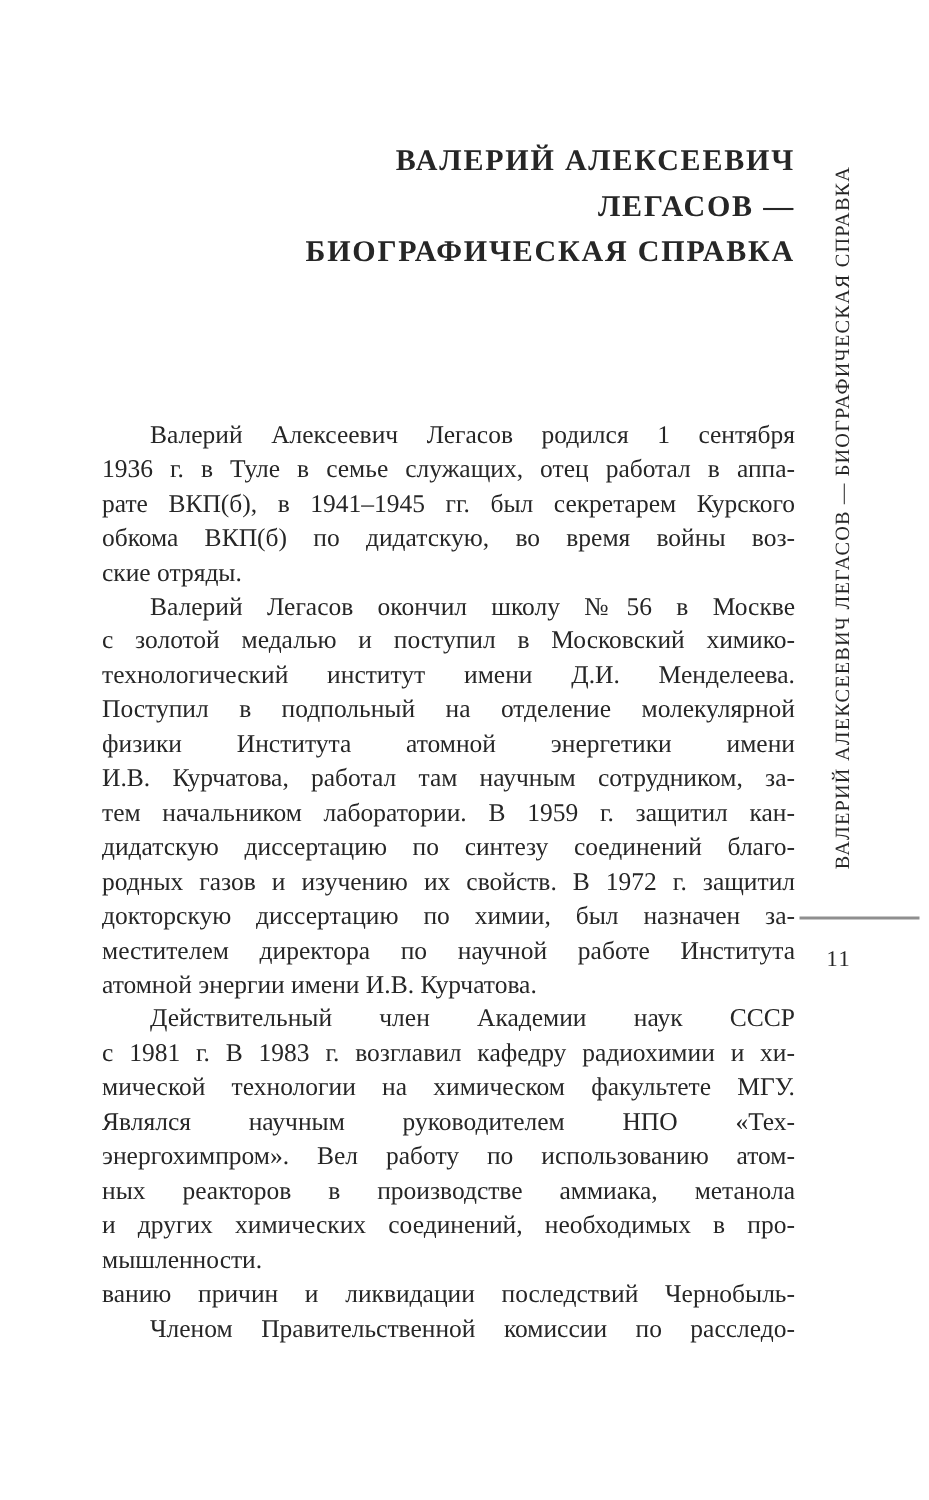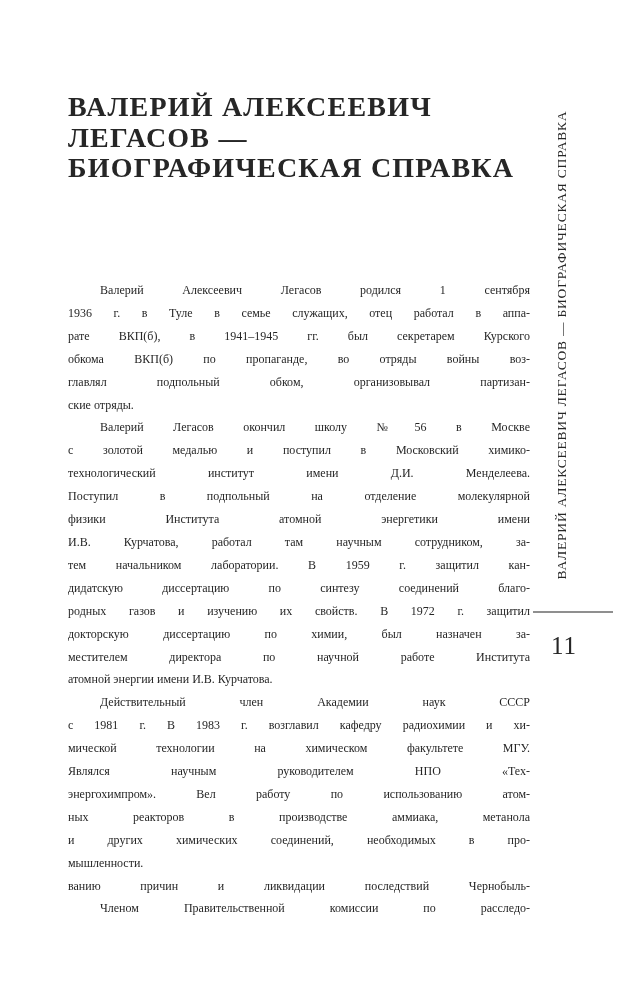--- a/index.html
+++ b/index.html
@@ -10,33 +10,33 @@
     background: #ffffff;
     font-family: "Liberation Serif", "DejaVu Serif", serif;
     overflow: hidden;
   }
   .title {
     position: absolute;
     left: 68px;
     top: 92px;
     width: 462px;
     margin: 0;
-    text-align: left;
-    font-size: 28px;
+    text-align: right;
+    font-size: 20px;
     line-height: 30.5px;
     font-weight: bold;
     letter-spacing: 1.2px;
   }
   .title-line { display: block; }
   .body-text {
     position: absolute;
     left: 68px;
     top: 279px;
     width: 462px;
-    font-size: 12px;
+    font-size: 17px;
     line-height: 22.9px;
   }
   .para { margin: 0; }
   .line {
     text-align: justify;
     text-align-last: justify;
   }
   .line.first { text-indent: 32px; }
   .line.last  { text-align-last: left; }
   .side-caption {
@@ -56,42 +56,41 @@
     position: absolute;
     left: 533px;
     top: 611px;
     width: 80px;
     height: 2px;
   }
   .page-number {
     position: absolute;
     left: 551px;
     top: 632px;
-    font-size: 25px;
+    font-size: 15px;
     letter-spacing: 1px;
   }
 </style>
 </head>
 <body>
 
 <div class="page" style="color: rgb(38, 38, 38);">
 
   <h1 class="title">
     <span class="title-line">ВАЛЕРИЙ АЛЕКСЕЕВИЧ</span>
     <span class="title-line">ЛЕГАСОВ —</span>
     <span class="title-line">БИОГРАФИЧЕСКАЯ СПРАВКА</span>
   </h1>
 
   <div class="body-text">
       <div class="para">
         <div class="line first">Валерий Алексеевич Легасов родился 1 сентября</div>
         <div class="line">1936 г. в Туле в семье служащих, отец работал в аппа-</div>
         <div class="line">рате ВКП(б), в 1941–1945 гг. был секретарем Курского</div>
-        <div class="line">обкома ВКП(б) по пропаганде, во отряды войны воз-</div>
-        <div class="line">главлял подпольный обком, организовывал партизан-</div>
+        <div class="line">обкома ВКП(б) по дидатскую, во время войны воз-</div>
         <div class="line last">ские отряды.</div>
       </div>
       <div class="para">
         <div class="line first">Валерий Легасов окончил школу №56 в Москве</div>
         <div class="line">с золотой медалью и поступил в Московский химико-</div>
         <div class="line">технологический институт имени Д.И. Менделеева.</div>
         <div class="line">Поступил в подпольный на отделение молекулярной</div>
         <div class="line">физики Института атомной энергетики имени</div>
         <div class="line">И.В. Курчатова, работал там научным сотрудником, за-</div>
         <div class="line">тем начальником лаборатории. В 1959 г. защитил кан-</div>

